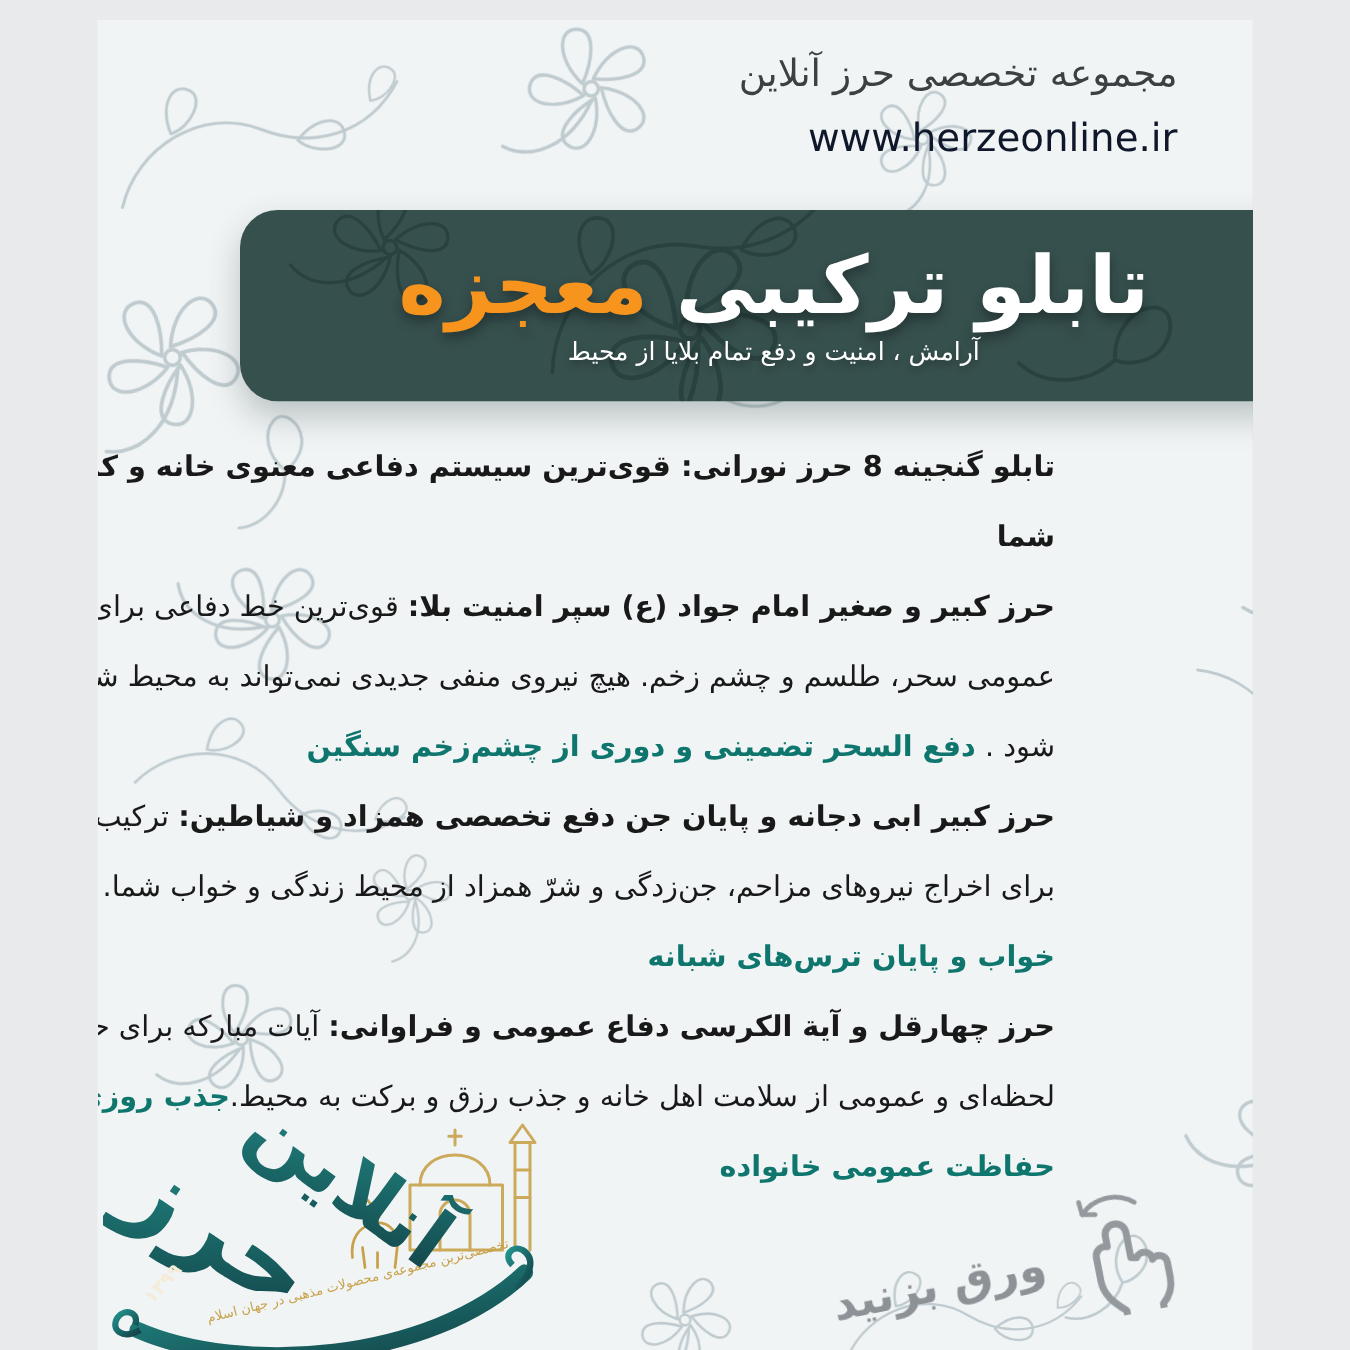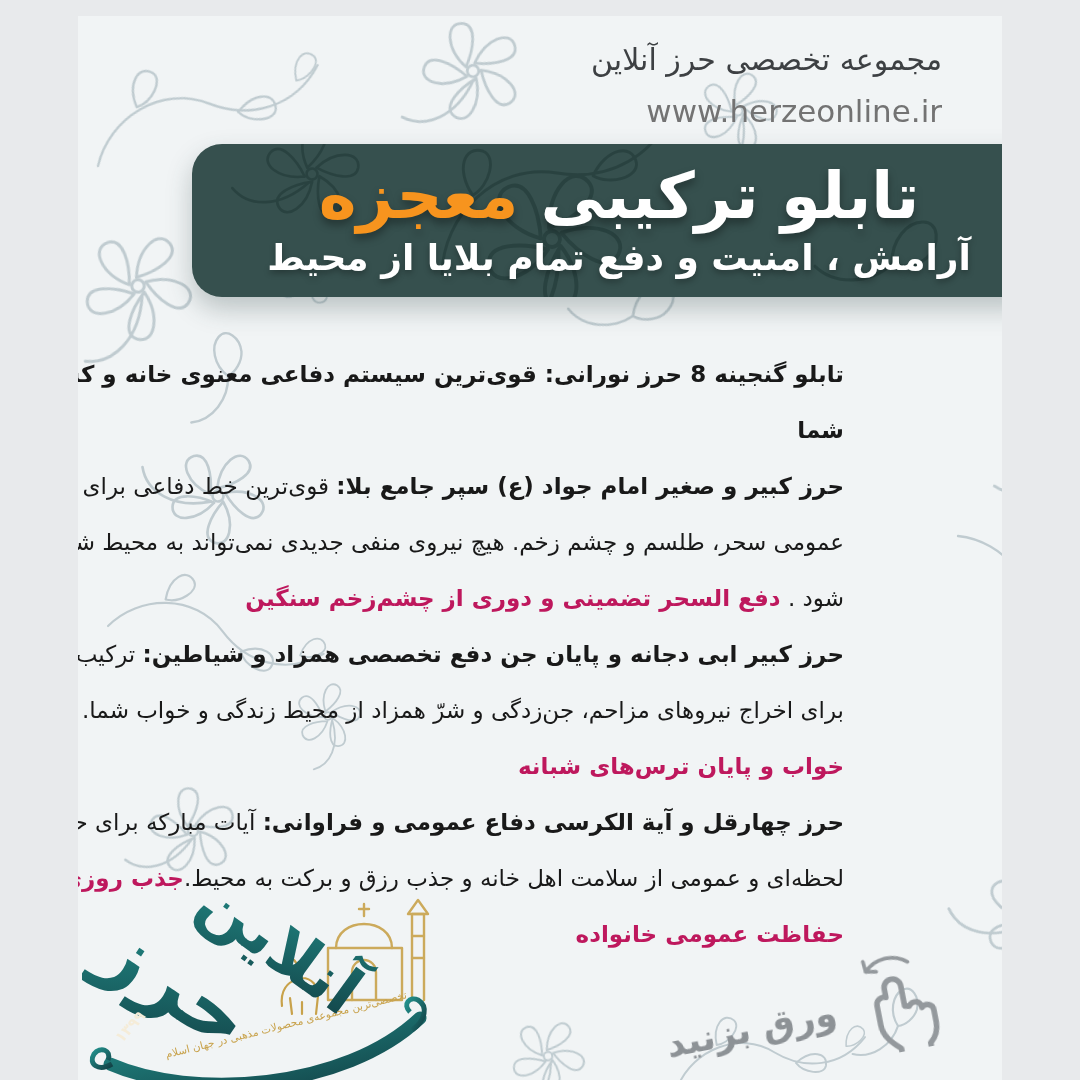--- a/index.html
+++ b/index.html
@@ -7,52 +7,52 @@
     position:relative;width:924px;height:1080px;margin:16px auto;
     background:#f1f4f5;overflow:hidden;
     font-family:"DejaVu Sans",sans-serif;
   }
   svg{display:block;}
   .bg-pattern{position:absolute;inset:0;pointer-events:none;}
 
   
   .header{position:absolute;top:26px;right:60px;text-align:right;color:#3d4043;}
   .brand-line{font-size:30px;font-weight:400;direction:rtl;letter-spacing:0;}
-  .website-url{font-size:31px;font-weight:400;margin-top:16px;direction:ltr;color:#737373;}
+  .website-url{font-size:31px;font-weight:400;margin-top:16px;direction:ltr;color:#0f172a;}
 
   
   .banner{
-    position:absolute;left:114px;top:128px;width:854px;height:153px;
+    position:absolute;left:114px;top:152px;width:854px;height:153px;
     background:#36504e;border-radius:30px;overflow:hidden;
     box-shadow:0 12px 26px rgba(45,70,68,.28);
     display:flex;flex-direction:column;align-items:center;justify-content:center;
   }
   .banner-pattern{position:absolute;inset:0;}
   .banner-title{
     position:relative;margin:0;direction:rtl;text-align:center;
     font-size:64px;line-height:1.05;font-weight:800;color:#ffffff;
     text-shadow:0 5px 9px rgba(0,0,0,.35);white-space:nowrap;
   }
   .banner-title .accent{color:#f7941e;}
   .banner-subtitle{
     position:relative;direction:rtl;margin-top:6px;
-    font-size:36px;font-weight:700;color:#ffffff;
+    font-size:20px;font-weight:400;color:#ffffff;
     text-shadow:0 3px 6px rgba(0,0,0,.3);white-space:nowrap;
   }
 
   
   .body-copy{
     position:absolute;top:330px;right:158px;width:866px;
     direction:rtl;text-align:right;color:#191919;
     font-size:23px;line-height:56px;
   }
   .body-copy p{margin:0;}
   .body-copy p.gap{margin-top:10px;}
   .body-copy .hd{font-weight:800;}
-  .body-copy .accent{color:#be185d;font-weight:700;}
+  .body-copy .accent{color:#0f766e;font-weight:700;}
 
   
   .logo{position:absolute;left:4px;top:852px;width:372px;height:226px;}
 
   
   .swipe{
     position:absolute;right:58px;bottom:18px;width:280px;height:120px;
     transform:rotate(-11deg);display:flex;align-items:center;gap:14px;
     direction:rtl;cursor:pointer;
   }
@@ -126,21 +126,21 @@
     </svg>
     <h1 class="banner-title" dir="rtl">
       <span>تابلو ترکیبی</span>
       <span class="accent">معجزه</span>
     </h1>
     <div class="banner-subtitle">آرامش ، امنیت و دفع تمام بلایا از محیط</div>
   </section>
 
   <main class="body-copy">
     <p class="hd">تابلو گنجینه 8 حرز نورانی: قوی‌ترین سیستم دفاعی معنوی خانه و کسب‌وکار شما</p>
-    <p><span class="hd">حرز کبیر و صغیر امام جواد (ع) سپر جامع بلا:</span><span> قوی‌ترین خط دفاعی برای دفع عمومی سحر، طلسم و چشم زخم. هیچ نیروی منفی جدیدی نمی‌تواند به محیط شما وارد شود . </span><span class="accent">دفع السحر تضمینی و دوری از چشم‌زخم سنگین</span></p>
+    <p><span class="hd">حرز کبیر و صغیر امام جواد (ع) سپر امنیت بلا:</span><span> قوی‌ترین خط دفاعی برای دفع عمومی سحر، طلسم و چشم زخم. هیچ نیروی منفی جدیدی نمی‌تواند به محیط شما وارد شود . </span><span class="accent">دفع السحر تضمینی و دوری از چشم‌زخم سنگین</span></p>
     <p><span class="hd">حرز کبیر ابی دجانه و پایان جن دفع تخصصی همزاد و شیاطین:</span><span> ترکیب قدرتمند برای اخراج نیروهای مزاحم، جن‌زدگی و شرّ همزاد از محیط زندگی و خواب شما. </span><span class="accent">آرامش خواب و پایان ترس‌های شبانه</span></p>
     <p><span class="hd">حرز چهارقل و آیة الکرسی دفاع عمومی و فراوانی:</span><span> آیات مبارکه برای حفاظت لحظه‌ای و عمومی از سلامت اهل خانه و جذب رزق و برکت به محیط.</span><span class="accent">جذب روزی و حفاظت عمومی خانواده</span></p>
   </main>
 
   <div class="logo">
     <svg width="372" height="226" viewBox="0 0 372 226" fill="none">
       <defs>
         <linearGradient id="tg" x1="0" y1="0" x2="1" y2="1">
           <stop offset="0" stop-color="#23928d"></stop>
           <stop offset="1" stop-color="#123f44"></stop>

